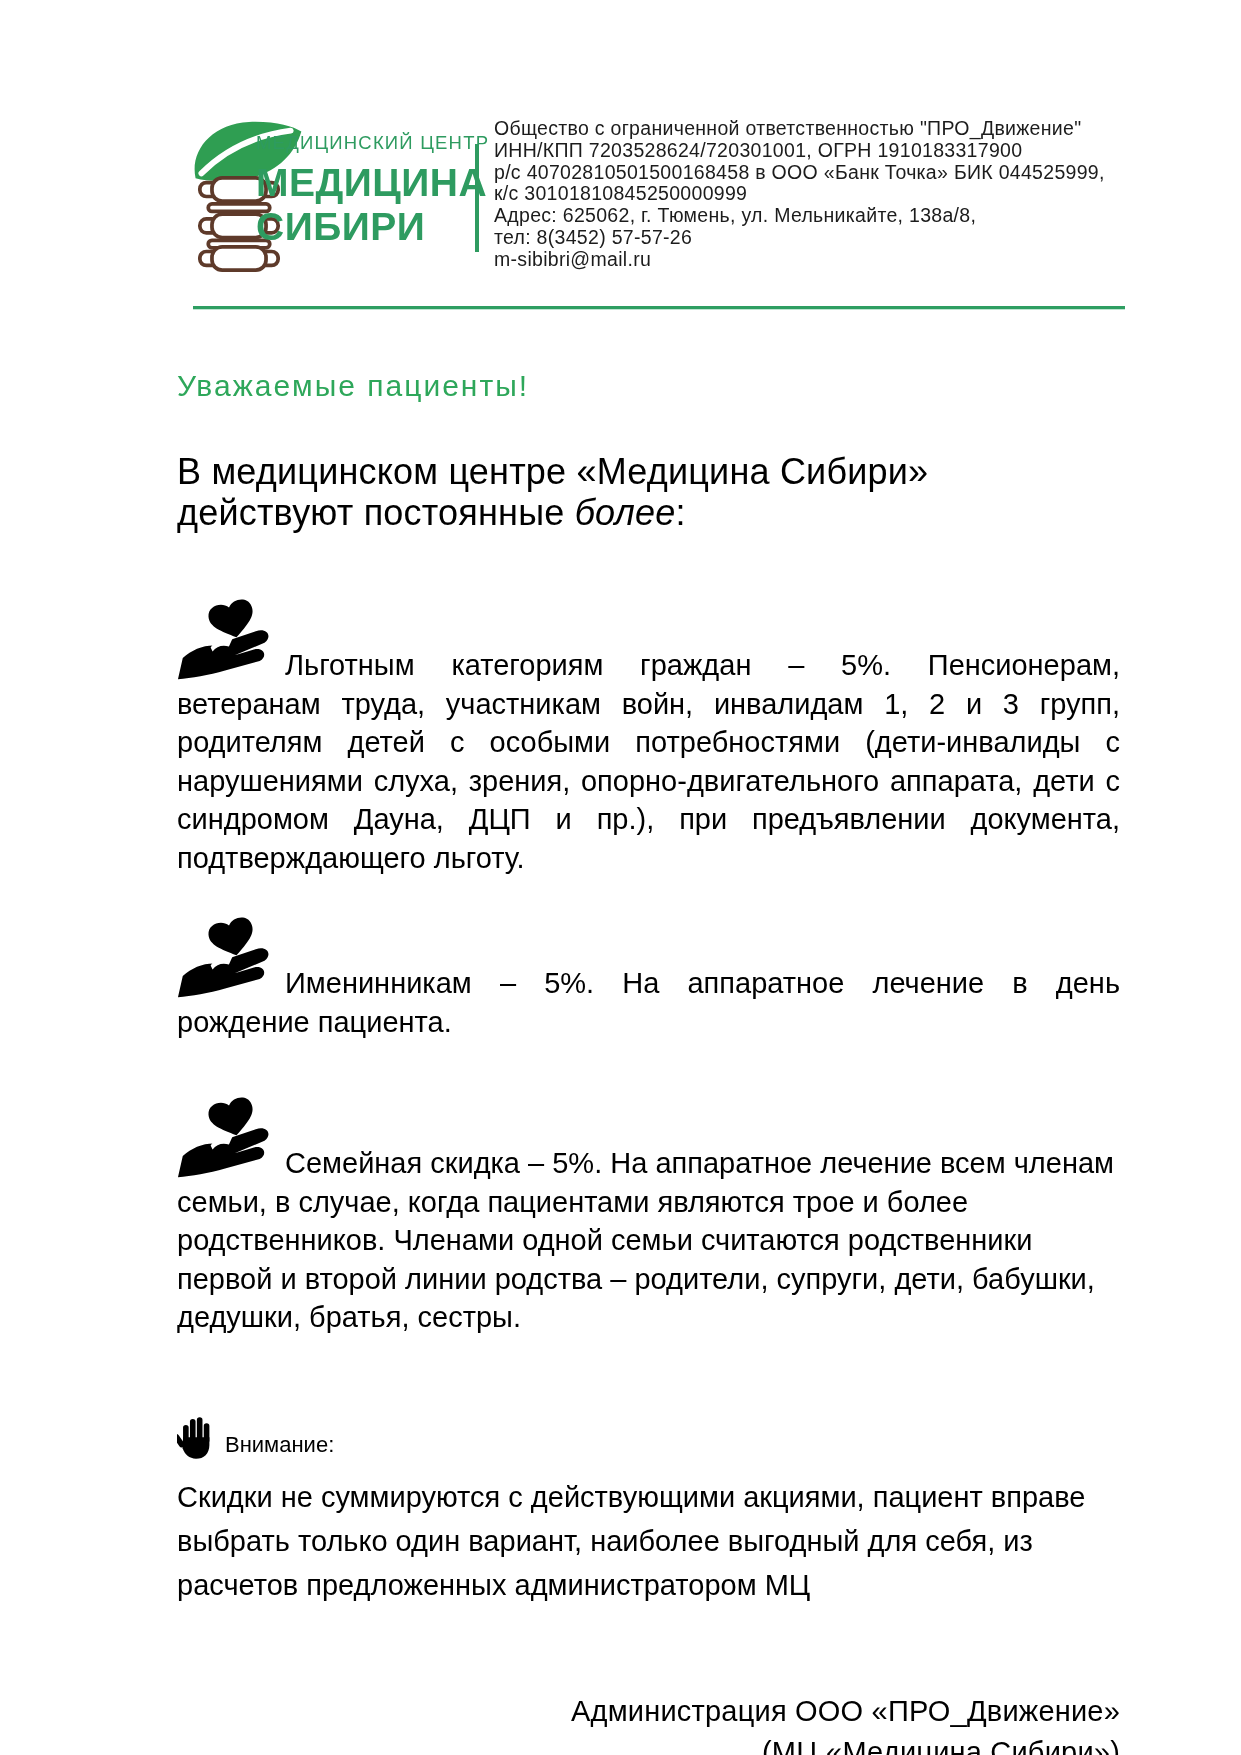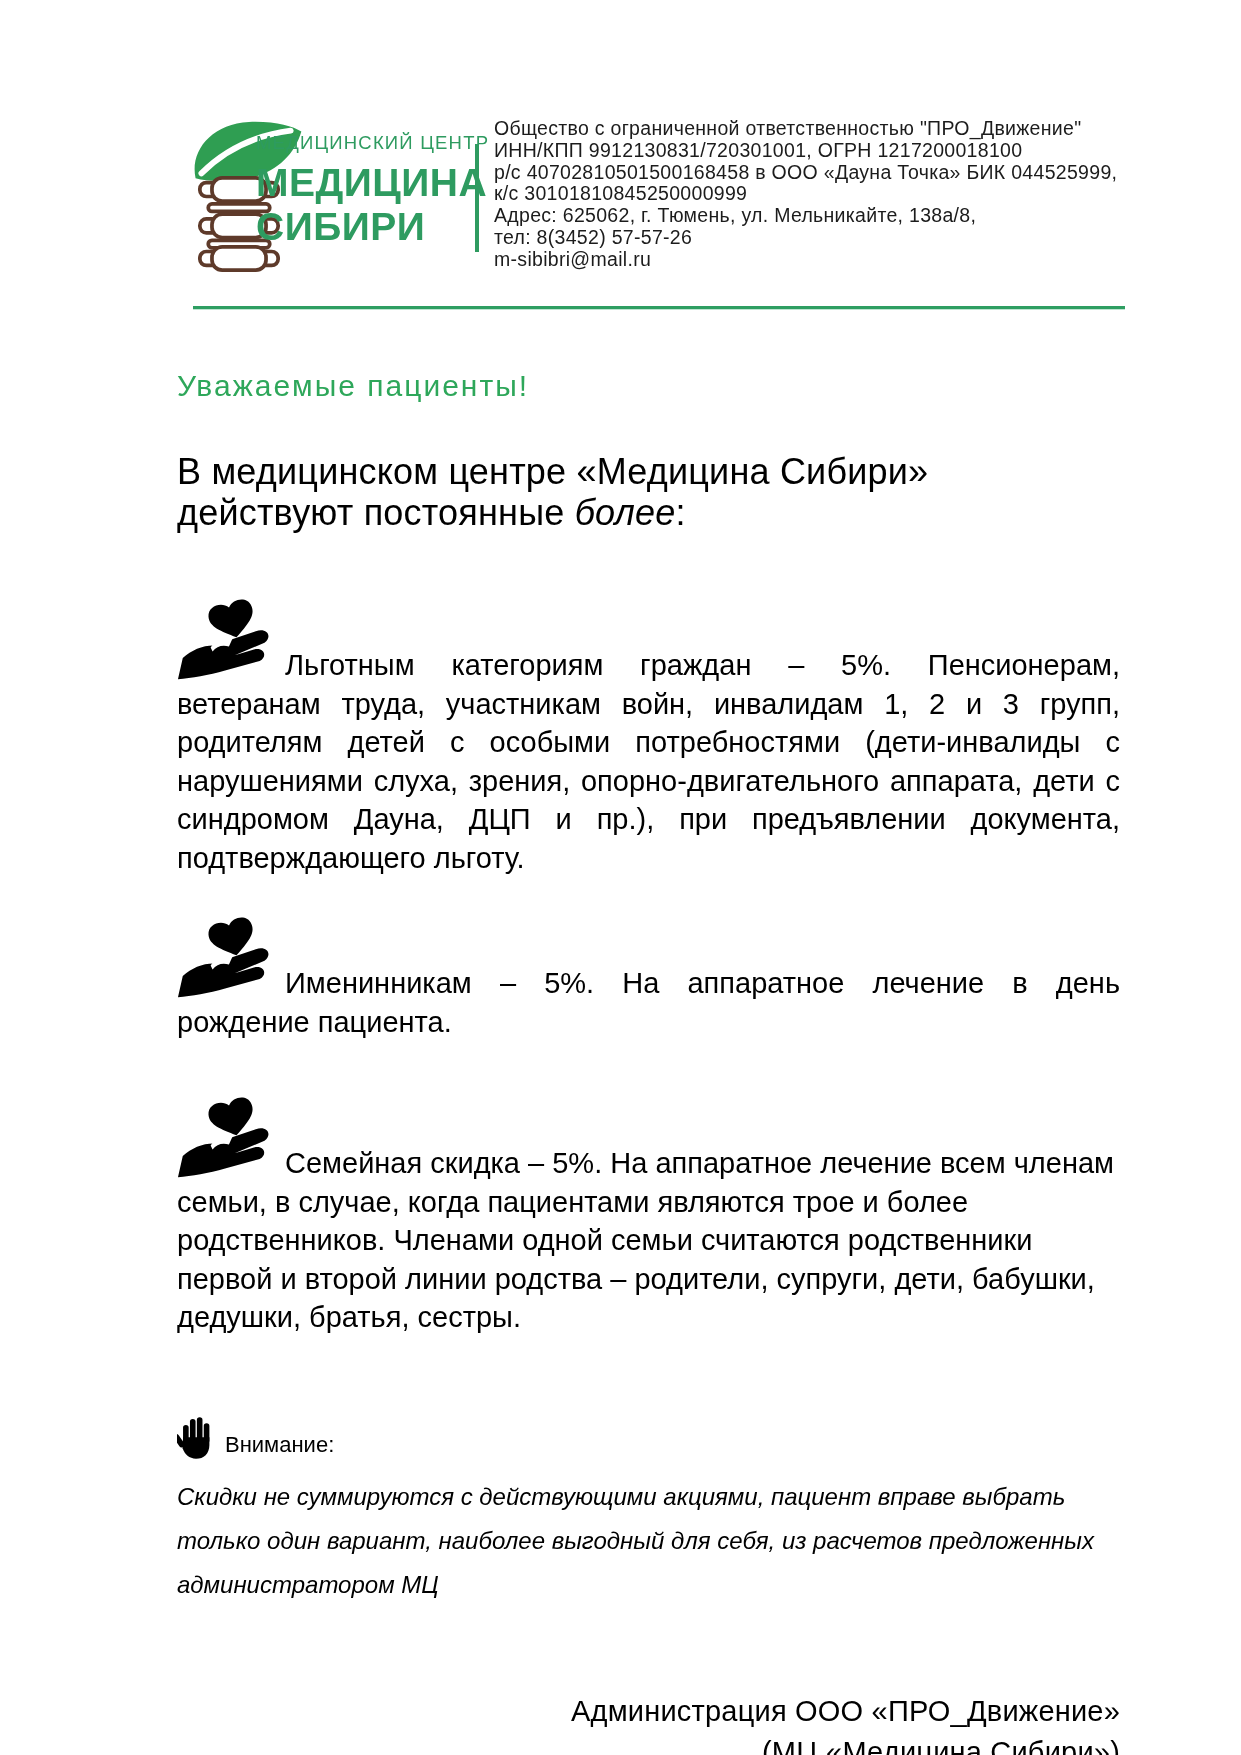--- a/index.html
+++ b/index.html
@@ -66,21 +66,21 @@
     display: inline-block; width: 100px; height: 94px;
     vertical-align: -8px; margin-right: 8px;
   }
 
   .attention { margin-top: 78px; }
   .attention-title-row { font-size: 22px; line-height: 44px; }
   .rh-icon {
     display: inline-block; width: 38px; height: 46px;
     vertical-align: -9px; margin-right: 10px;
   }
-  .attention-text { margin-top: 8px; font-size: 24px; line-height: 44px; text-align: left; font-style: italic; }
+  .attention-text { margin-top: 8px; font-size: 29px; line-height: 44px; text-align: left; }
 
   .signature {
     margin-top: 84px; text-align: right;
     font-size: 29px; line-height: 41px; letter-spacing: 0.2px;
   }
 </style>
 </head>
 <body>
 
 <svg width="0" height="0" style="position:absolute" aria-hidden="true">
@@ -130,22 +130,22 @@
         </svg>
       <div class="logo-words">
         <div class="logo-tagline">МЕДИЦИНСКИЙ ЦЕНТР</div>
         <div class="logo-brand">МЕДИЦИНА</div>
         <div class="logo-brand">СИБИРИ</div>
       </div>
       <div class="logo-divider"></div>
     </div>
     <div class="company-info">
       <div>Общество с ограниченной ответственностью "ПРО_Движение"</div>
-      <div>ИНН/КПП 9912130831/720301001, ОГРН 1217200018100</div>
-      <div>р/с 40702810501500168458 в ООО «Дауна Точка» БИК 044525999,</div>
+      <div>ИНН/КПП 7203528624/720301001, ОГРН 1910183317900</div>
+      <div>р/с 40702810501500168458 в ООО «Банк Точка» БИК 044525999,</div>
       <div>к/с 30101810845250000999</div>
       <div>Адрес: 625062, г. Тюмень, ул. Мельникайте, 138а/8,</div>
       <div>тел: 8(3452) 57-57-26</div>
       <div>m-sibibri@mail.ru</div>
     </div>
   </header>
 
   <div class="header-rule"></div>
 
   <main class="content">

